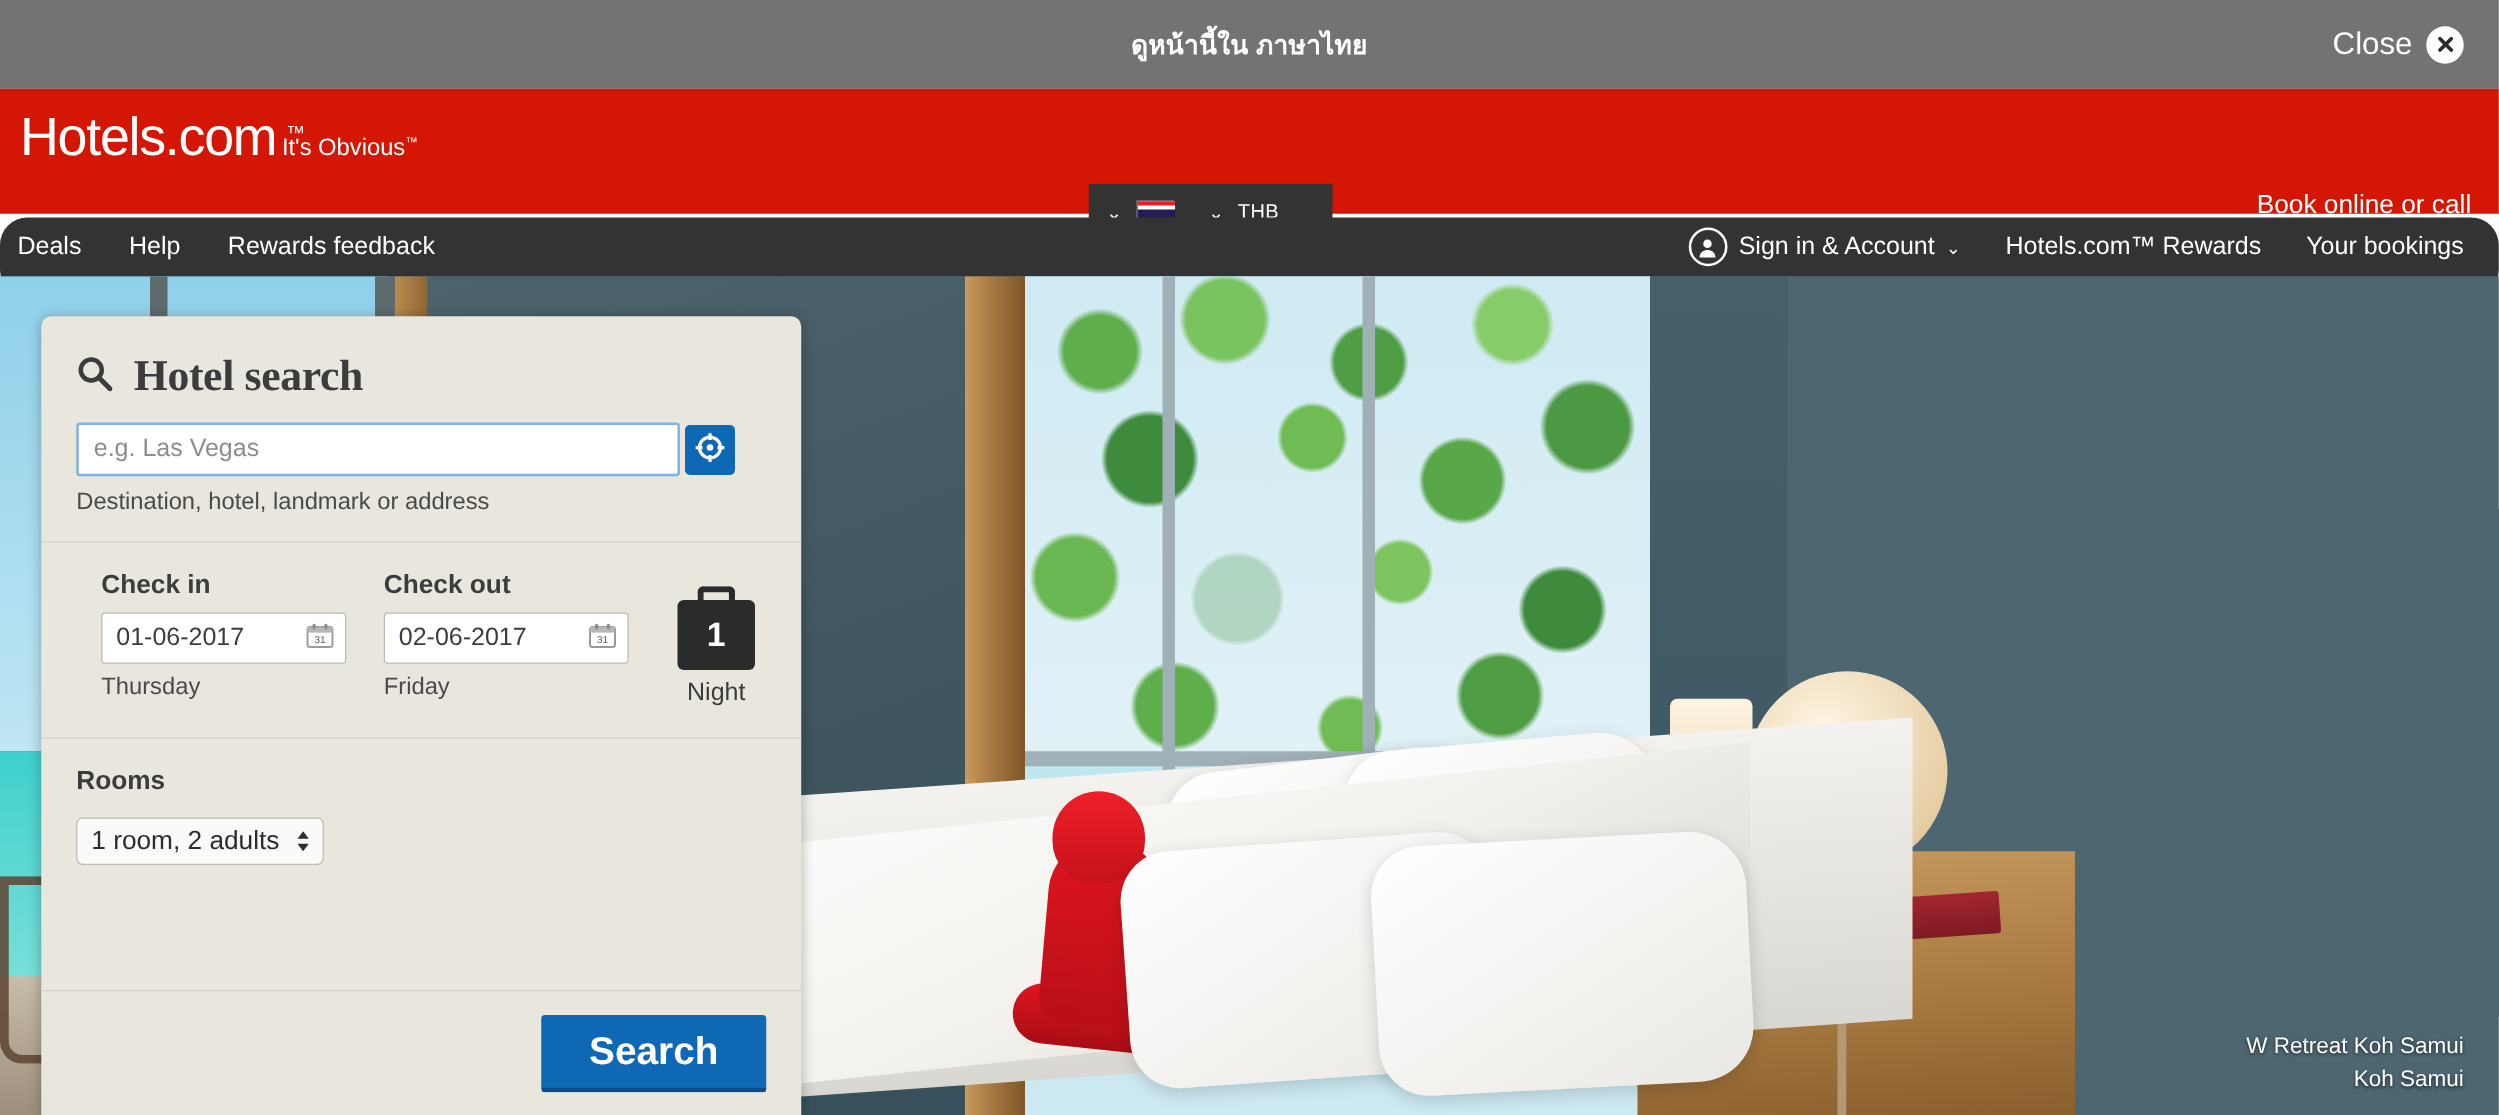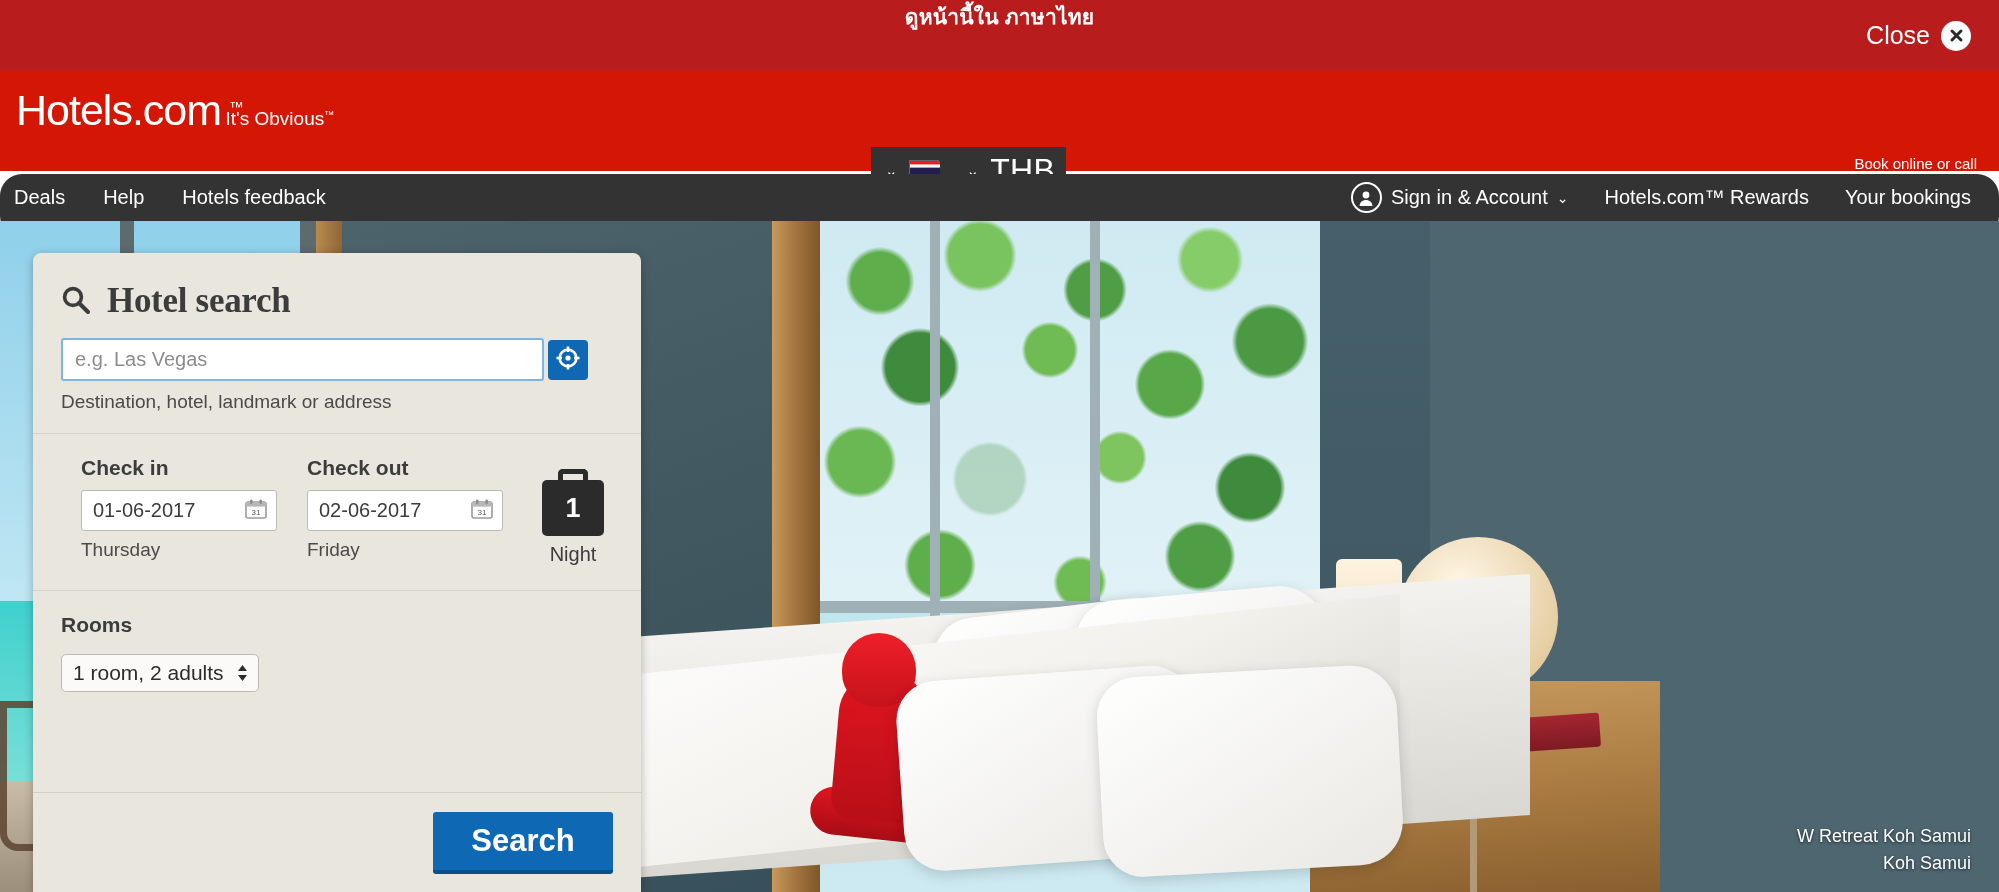--- a/index.html
+++ b/index.html
@@ -5,22 +5,22 @@
   * { margin:0; padding:0; box-sizing:border-box; }
   html, body {
     width:1999px; height:892px;
     font-family:"Liberation Sans", sans-serif;
     overflow:hidden; background:#fff;
   }
 
   
   .lang-bar {
     position:absolute; top:0; left:0; width:1999px; height:71px;
-    background:#b91c1c;
-    display:flex; justify-content:center;
+    background:#737373;
+    display:flex; align-items:center; justify-content:center;
   }
   .lang-link {
     color:#ffffff; font-size:21px; font-weight:700;
     letter-spacing:.2px; cursor:pointer;
   }
   .close-wrap {
     position:absolute; right:28px; top:50%; transform:translateY(-50%);
     display:flex; align-items:center; gap:11px; cursor:pointer;
   }
   .close-label { color:#ffffff; font-size:25px; font-weight:400; }
@@ -57,26 +57,26 @@
     position:absolute; left:871px; top:76px;
     width:195px; height:46px; background:#333333;
     display:flex; align-items:center; gap:0px; cursor:pointer;
   }
   .cur-seg { display:flex; align-items:center; gap:11px; padding:0 14px; height:100%; }
   .chev { color:#ffffff; font-size:15px; line-height:1; }
   .flag-th {
     width:30px; height:20px; display:block;
     border:1px solid rgba(255,255,255,.25);
   }
-  .cur-code { color:#ffffff; font-size:32px; font-weight:400; letter-spacing:.4px;text-decoration:underline; }
+  .cur-code { color:#ffffff; font-size:16px; font-weight:400; letter-spacing:.4px;text-decoration:underline; }
 
   .call-block {
     position:absolute; right:22px; top:80px; text-align:right; color:#ffffff;
   }
-  .call-line1 { font-size:15px; font-weight:400; line-height:26px; }
+  .call-line1 { font-size:21px; font-weight:400; line-height:26px; }
   .call-line2 {
     font-size:28px; font-weight:700; line-height:34px;
     display:flex; align-items:center; justify-content:flex-end; gap:9px;
   }
   .info-dot {
     width:18px; height:18px; border-radius:50%;
     background:#ffffff; color:#d31704;
     font-size:13px; font-weight:700; font-family:"Liberation Serif", serif;
     display:inline-flex; align-items:center; justify-content:center;
     cursor:pointer;
@@ -420,21 +420,21 @@
       <span>02 787 3384</span>
       <span class="info-dot">i</span>
     </div>
   </div>
 </div>
 
 <div class="nav-bar">
   <div class="nav-left">
     <span class="nav-item">Deals</span>
     <span class="nav-item">Help</span>
-    <span class="nav-item">Hotels feedback</span>
+    <span class="nav-item">Rewards feedback</span>
   </div>
   <div class="nav-right">
     <span class="nav-item">
       <span class="avatar-ico">
         <svg width="18" height="18" viewBox="0 0 18 18">
           <circle cx="9" cy="6" r="3.4" fill="#ffffff"></circle>
           <path d="M2.6 17c0-3.7 2.9-6 6.4-6s6.4 2.3 6.4 6z" fill="#ffffff"></path>
         </svg>
       </span>
       <span>Sign in &amp; Account</span>

